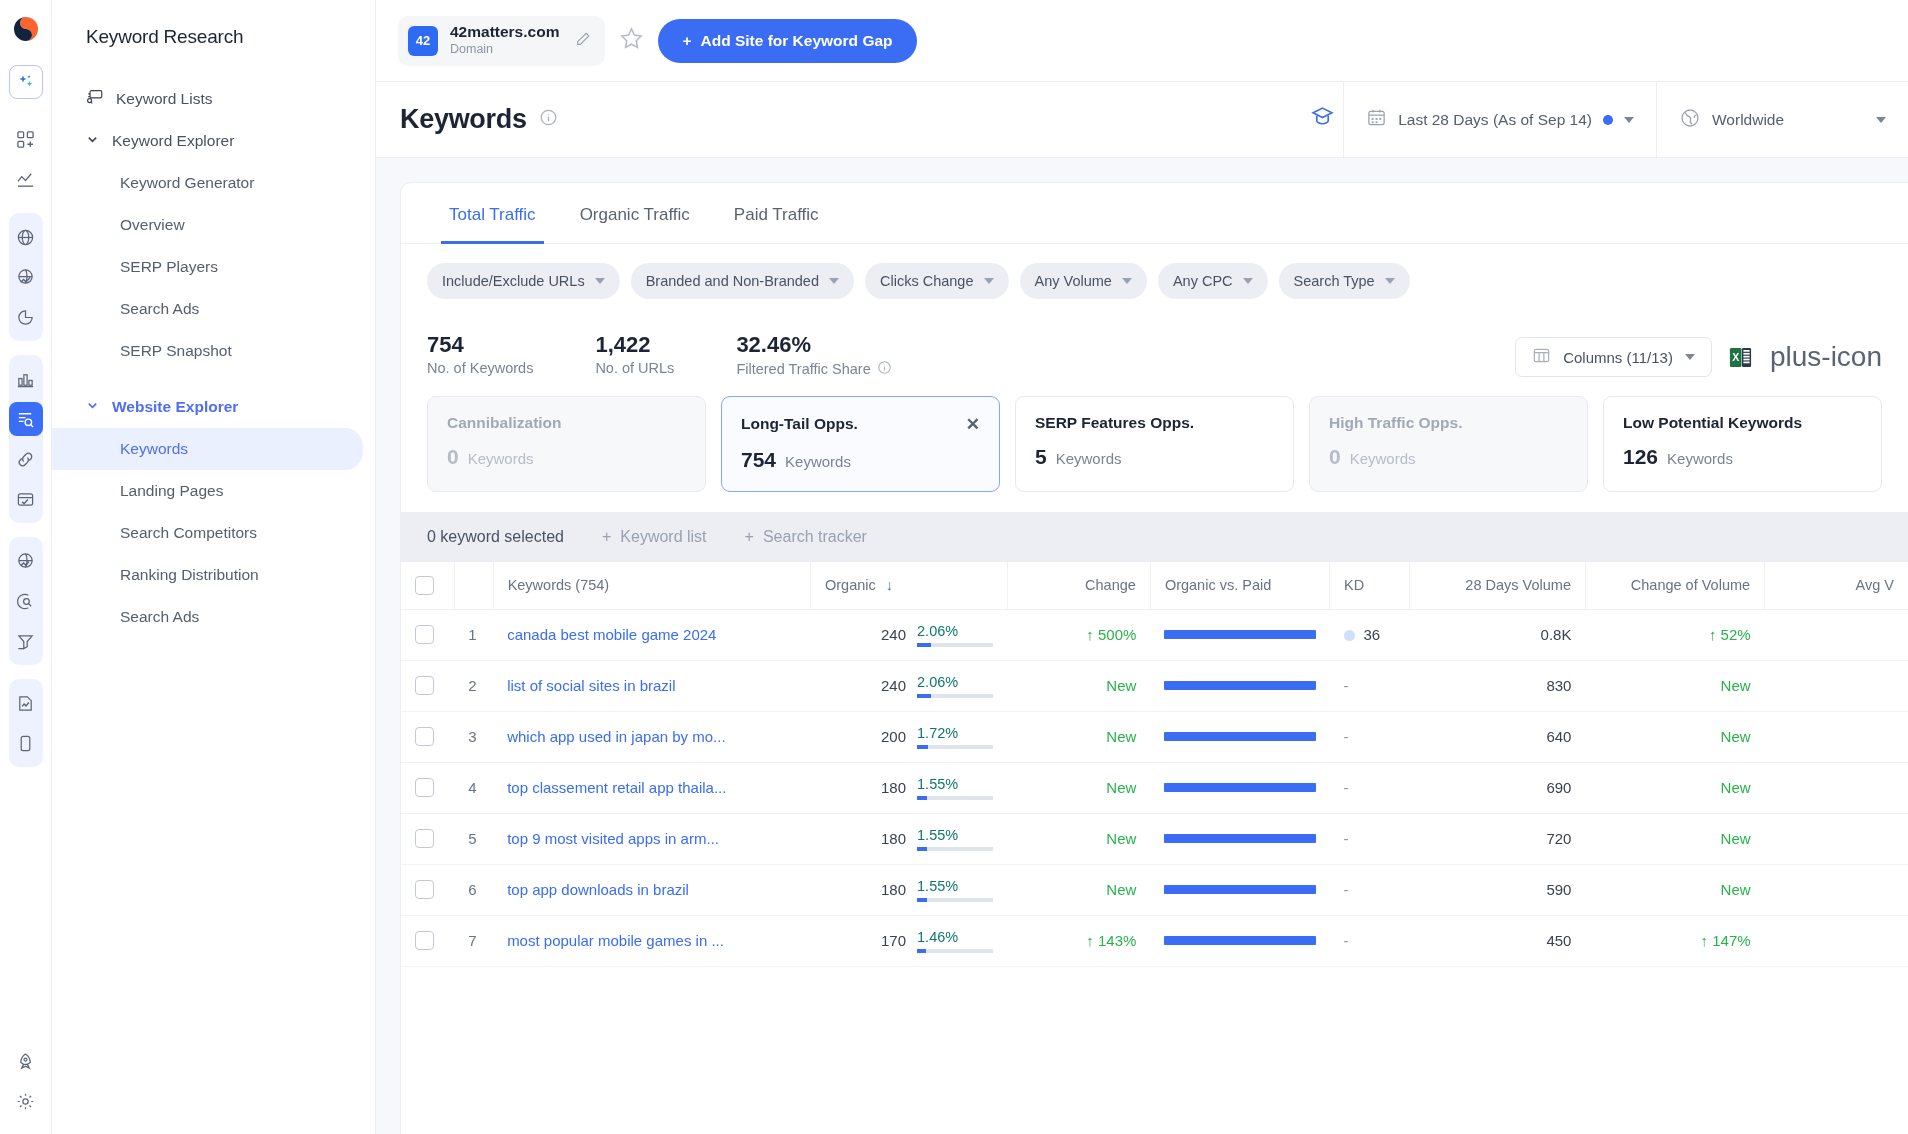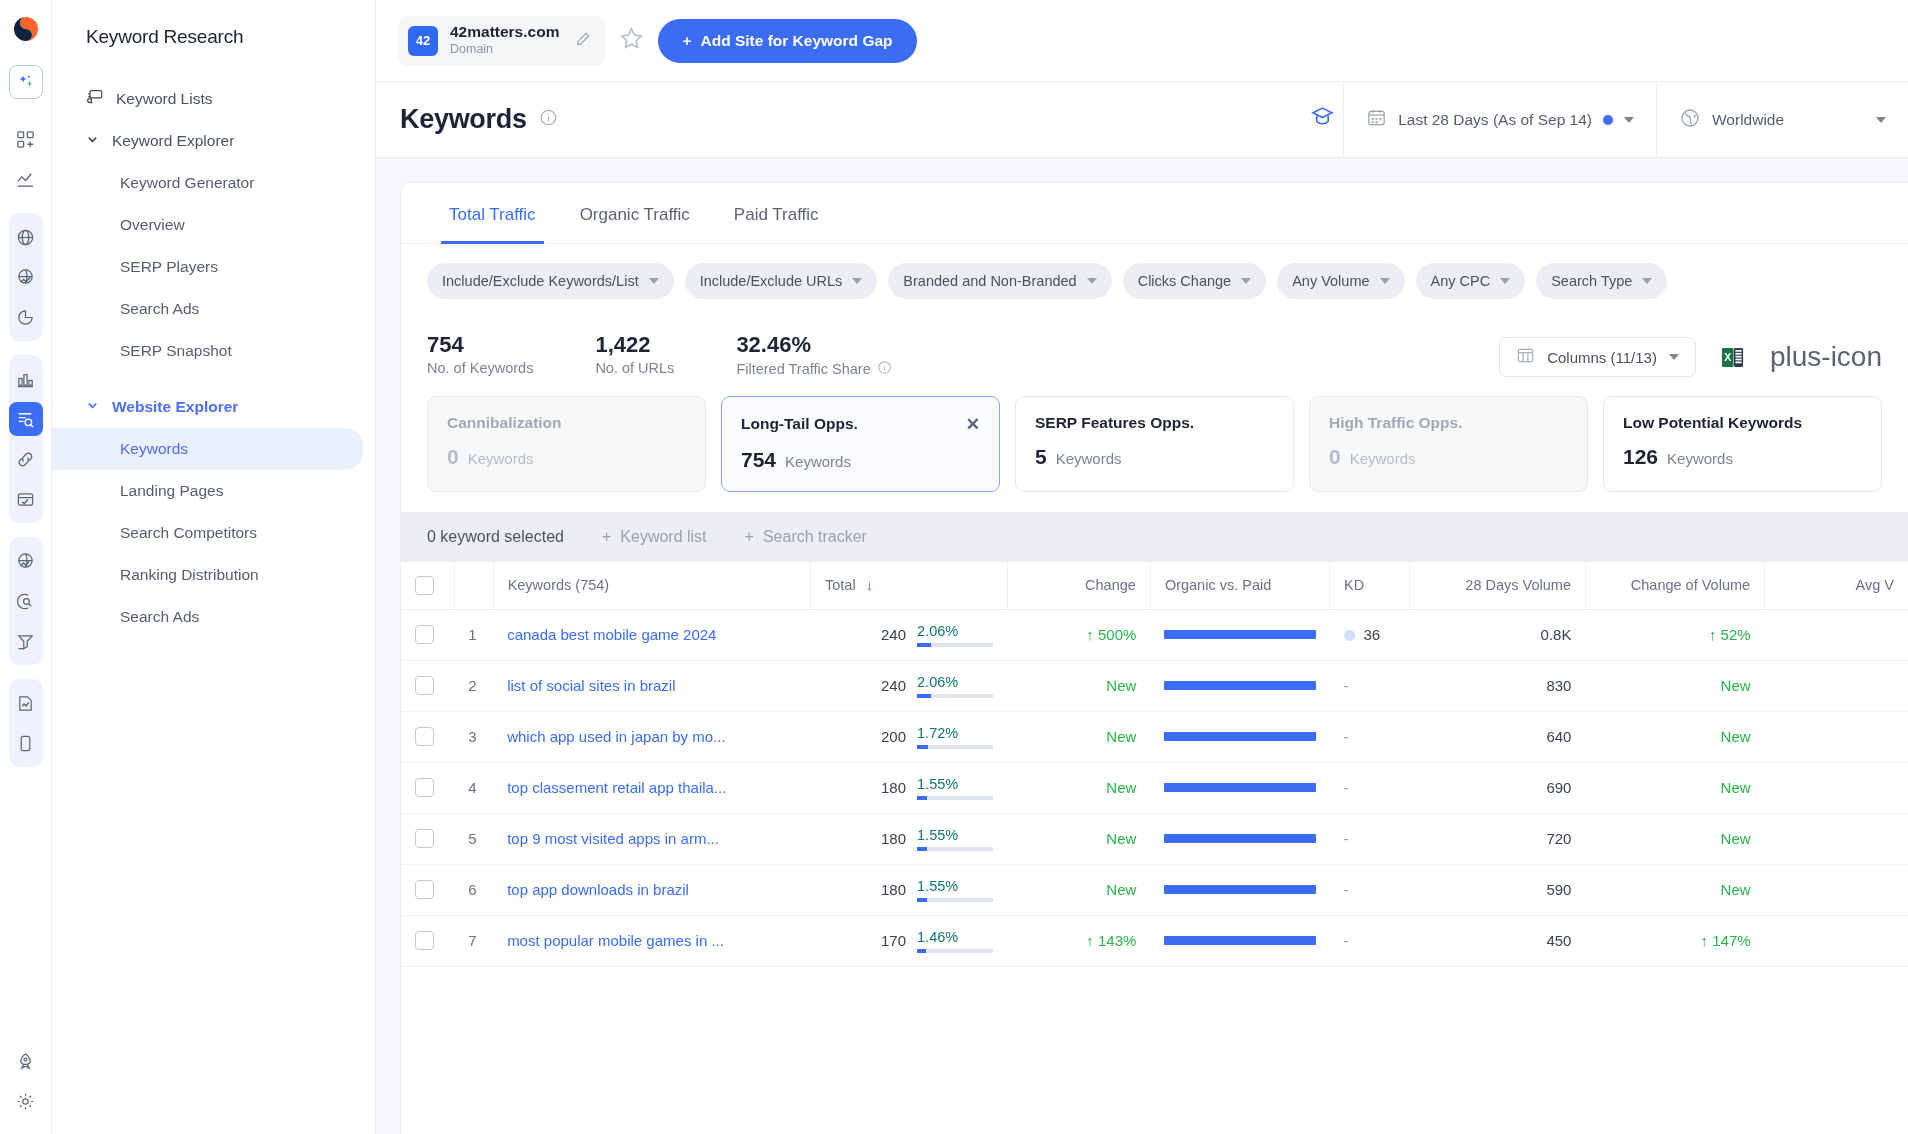--- a/index.html
+++ b/index.html
@@ -107,21 +107,21 @@
   .pill {
     background: #eceef3; border-radius: 18px; height: 36px; padding: 0 15px;
     display: flex; align-items: center; gap: 10px; font-size: 14.5px; color: #4a5261; white-space: nowrap;
   }
   .pill .tri { border-top-color:#9aa1af; }
 
   .statrow { display: flex; align-items: flex-start; padding: 14px 26px 4px; }
   .stat { margin-right: 62px; }
   .stat-val { font-size: 22px; font-weight: 700; color: #1d2433; line-height: 1.3; }
   .stat-lbl { font-size: 14.5px; color: #7b8394; display:flex; align-items:center; gap:6px; }
-  .statrow-right { margin-left: auto; display: flex; align-items: center; gap: 24px; padding-top: 6px;}
+  .statrow-right { margin-left: auto; display: flex; align-items: center; gap: 16px; padding-top: 6px;}
   .colbtn {
     border: 1px solid #e2e5ec; border-radius: 7px; height: 40px; padding: 0 16px;
     display: flex; align-items: center; gap: 12px; font-size: 15px; color: #4a5261; background:#fff;
   }
   .xls { width: 26px; height: 26px; display:flex;align-items:center;justify-content:center; }
   .plus-btn { font-size: 28px; color: #5b6373; line-height: 1; }
 
   .cards { display: flex; gap: 15px; padding: 14px 26px 20px; }
   .card {
     flex: 1; border-radius: 9px; padding: 17px 19px 19px; border: 1px solid #e7e9ef;
@@ -451,24 +451,20 @@
     <div class="scroll">
       <div class="panel">
 
         <div class="tabs">
           <div class="tab active"><span>Total Traffic</span></div>
           <div class="tab"><span>Organic Traffic</span></div>
           <div class="tab"><span>Paid Traffic</span></div>
         </div>
 
         <div class="filters">
-          <div class="pill">
-              <span>Include/Exclude Keywords/List</span>
-              <span class="tri"></span>
-            </div>
           <div class="pill">
               <span>Include/Exclude URLs</span>
               <span class="tri"></span>
             </div>
           <div class="pill">
               <span>Branded and Non-Branded</span>
               <span class="tri"></span>
             </div>
           <div class="pill">
               <span>Clicks Change</span>
@@ -618,21 +614,21 @@
               <col style="width:140px">
           </colgroup>
           <thead>
             <tr>
               <th>
                   <span class="cbx"></span>
                 </th>
               <th></th>
               <th><span>Keywords (754)</span></th>
               <th>
-                <span>Total</span>
+                <span>Organic</span>
                 <span style="color:#3a6df4;margin-left:6px">↓</span>
               </th>
               <th class="num"><span>Change</span></th>
               <th><span>Organic vs. Paid</span></th>
               <th><span>KD</span></th>
               <th class="num"><span>28 Days Volume</span></th>
               <th class="num"><span>Change of Volume</span></th>
               <th class="num" style="border-right:none"><span>Avg V</span></th>
             </tr>
           </thead>

